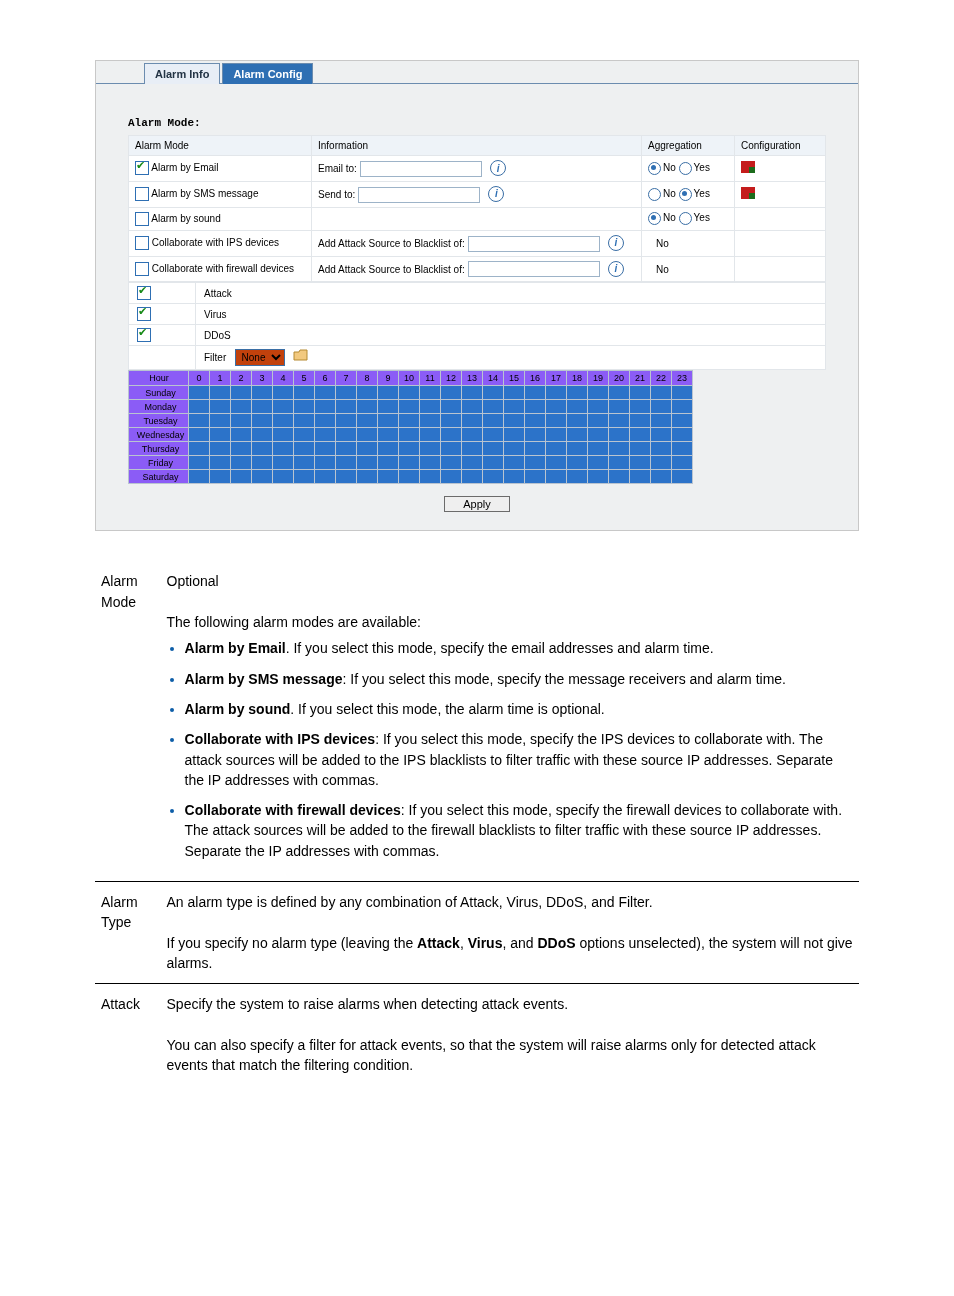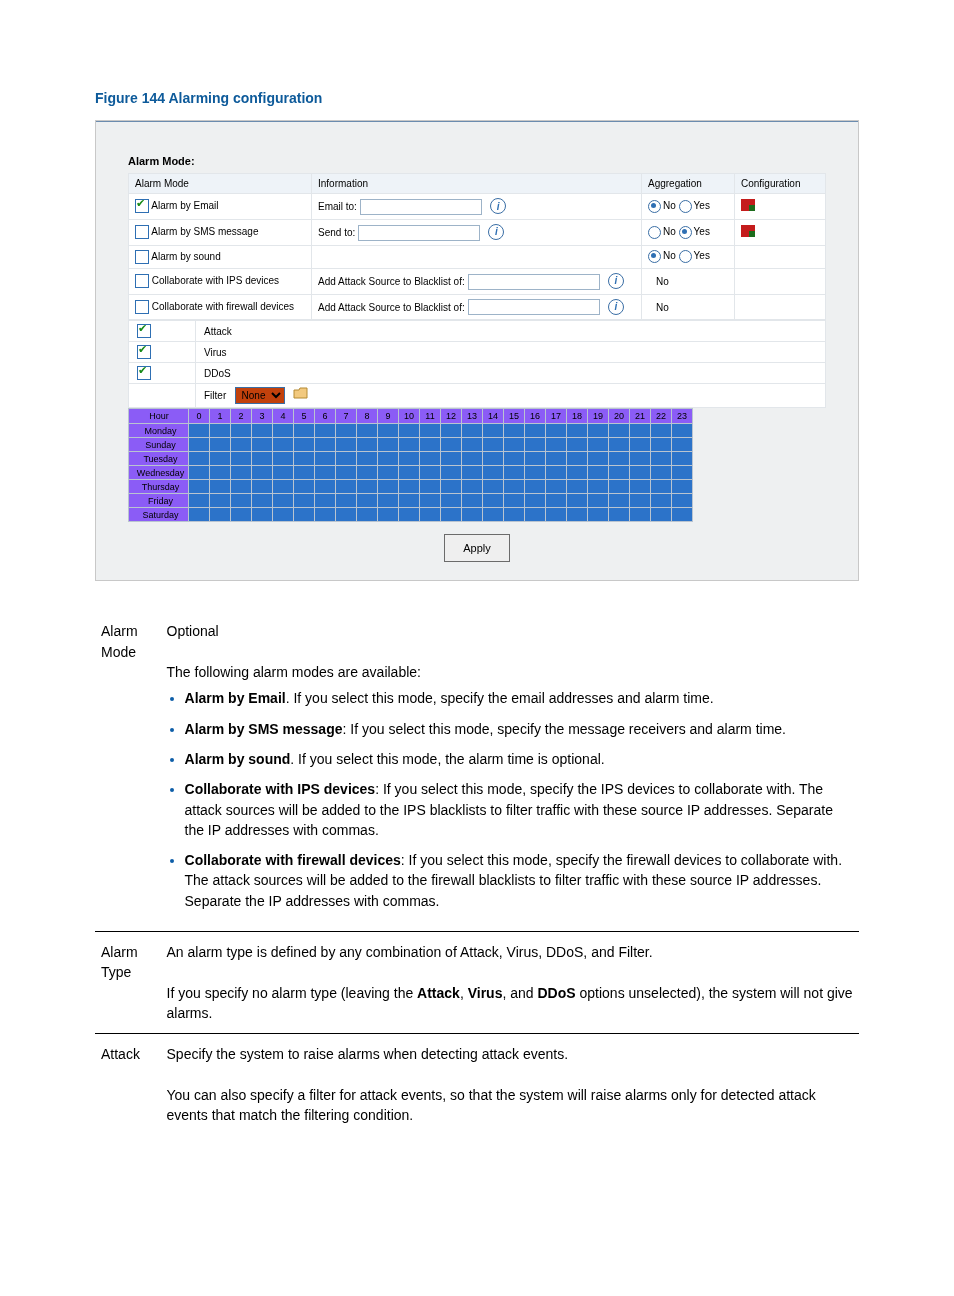--- a/index.html
+++ b/index.html
@@ -4,21 +4,21 @@
 <style>
   html,body{margin:0;padding:0;background:#fff;font-family:Arial,Helvetica,sans-serif;color:#000;}
   .page{width:954px;margin:0 auto;padding:60px 95px 40px 95px;box-sizing:border-box;font-size:12px;}
   .fig-caption{color:#0d5a9a;font-weight:bold;font-size:14px;margin:30px 0 14px 0;}
   .app{border:1px solid #c8c8c8;background:#eef0f1;padding:0;margin:0 0 30px 0;}
   .tabs{display:flex;align-items:flex-end;margin-left:46px;height:22px;position:relative;}
   .tab{font-size:11px;font-weight:bold;padding:4px 10px;border:1px solid #6b8caf;border-bottom:none;background:#e8eef6;color:#234;position:relative;top:1px;margin-left:2px;}
   .tab.active{background:#2e6fb3;color:#fff;}
   .tabline{height:1px;border-top:1px solid #6b8caf;margin:0 0 14px 0;}
   .app-inner{padding:10px 32px 18px 32px;font-family:Verdana,Arial,sans-serif;font-size:11px;}
-  .sect-title{font-weight:bold;margin:8px 0 6px 0;}
+  .sect-title{font-weight:bold;margin:8px 0 6px 0;font-family:Liberation Mono, monospace;}
   .mode-table{width:100%;border-collapse:collapse;background:#fff;border:1px solid #cfcfcf;font-size:10px;}
   .mode-table td{border:1px solid #e2e6ea;padding:4px 6px;vertical-align:middle;}
   .mode-table td.head{background:#eef3f8;}
   .chk{width:12px;height:12px;border:1px solid #2e6fb3;display:inline-block;vertical-align:middle;background:#fff;position:relative;}
   .chk.checked::after{content:"✔";position:absolute;left:0;top:-3px;font-size:11px;color:#178a17;}
   .radio{width:11px;height:11px;border:1px solid #3a6ea5;border-radius:50%;display:inline-block;vertical-align:middle;position:relative;background:#fff;margin:0 2px 0 0;}
   .radio.checked::after{content:"";position:absolute;left:2px;top:2px;width:5px;height:5px;border-radius:50%;background:#2e6fb3;}
   .txtfield{border:1px solid #9db3c8;background:#fff;height:14px;width:120px;display:inline-block;vertical-align:middle;}
   .info-ic{width:14px;height:14px;border:1px solid #3a6ea5;border-radius:50%;display:inline-flex;align-items:center;justify-content:center;color:#2e6fb3;font-size:10px;font-weight:bold;font-style:italic;user-select:none;}
   .flag{width:14px;height:12px;display:inline-block;}
@@ -26,39 +26,42 @@
   .type-table{width:100%;border-collapse:collapse;background:#fff;border:1px solid #cfcfcf;font-size:10px;}
   .type-table td{border:1px solid #e2e6ea;padding:3px 8px;}
   .sel{border:1px solid #3a6ea5;background:#c2410c;font-size:10px;padding:1px 2px;}
   .folder{width:15px;height:12px;display:inline-block;}
   .time-wrap{overflow:auto;}
   .time-table{border-collapse:collapse;background:#8b5cf6;font-size:9px;}
   .time-table th,.time-table td{border:1px solid #b9c4d0;padding:0;text-align:center;}
   .time-table th{font-weight:normal;padding:2px 3px;}
   .dayname{min-width:52px;text-align:left;padding-left:4px !important;}
   .slot{width:20px;height:13px;background:#2c73c9;}
-  .btn{border:1px solid #6b6b6b;background:#efefef;padding:7px 18px;font-size:11px;margin:12px auto 0 auto;display:block;}
+  .btn{border:1px solid #6b6b6b;background:#efefef;padding:1px 18px;font-size:11px;margin:12px auto 0 auto;display:block;}
   
   .doc-table{width:100%;border-collapse:collapse;font-size:14px;}
   .doc-table th{text-align:left;border-top:2px solid #000;border-bottom:1px solid #000;padding:8px 6px;font-weight:bold;}
   .doc-table td{border-bottom:1px solid #000;padding:10px 6px;vertical-align:top;line-height:1.45;}
   .doc-table .lastrow td{border-bottom:none;}
   .doc-table ul{margin:6px 0 0 18px;padding:0;}
   .doc-table li{margin:4px 0 10px 0;}
   .doc-table li::marker{color:#0d5ea8;}
   .strong{font-weight:bold;}
 </style>
 </head>
 <body>
 
 <div class="page">
 
-  <div class="fig-caption">Figure 144 Alarming configuration</div>
 
   <div class="app">
+    <div class="tabs">
+      <div class="tab">Alarm Info</div>
+      <div class="tab active">Alarm Config</div>
+    </div>
     <div class="tabline"></div>
 
     <div class="app-inner">
       <div class="sect-title">Alarm Mode:</div>
 
       <table class="mode-table">
         <tbody>
             <tr>
           <td class="head" style="width:170px;">Alarm Mode</td>
           <td class="head">Information</td>
@@ -177,48 +180,48 @@
                 <th>18</th>
                 <th>19</th>
                 <th>20</th>
                 <th>21</th>
                 <th>22</th>
                 <th>23</th>
               </tr>
             </thead>
           <tbody id="time-body">
               <tr>
+                <td class="dayname">Sunday</td>
+                <td class="slot"></td>
+                <td class="slot"></td>
+                <td class="slot"></td>
+                <td class="slot"></td>
+                <td class="slot"></td>
+                <td class="slot"></td>
+                <td class="slot"></td>
+                <td class="slot"></td>
+                <td class="slot"></td>
+                <td class="slot"></td>
+                <td class="slot"></td>
+                <td class="slot"></td>
+                <td class="slot"></td>
+                <td class="slot"></td>
+                <td class="slot"></td>
+                <td class="slot"></td>
+                <td class="slot"></td>
+                <td class="slot"></td>
+                <td class="slot"></td>
+                <td class="slot"></td>
+                <td class="slot"></td>
+                <td class="slot"></td>
+                <td class="slot"></td>
+                <td class="slot"></td>
+              </tr>
+              <tr>
                 <td class="dayname">Monday</td>
-                <td class="slot"></td>
-                <td class="slot"></td>
-                <td class="slot"></td>
-                <td class="slot"></td>
-                <td class="slot"></td>
-                <td class="slot"></td>
-                <td class="slot"></td>
-                <td class="slot"></td>
-                <td class="slot"></td>
-                <td class="slot"></td>
-                <td class="slot"></td>
-                <td class="slot"></td>
-                <td class="slot"></td>
-                <td class="slot"></td>
-                <td class="slot"></td>
-                <td class="slot"></td>
-                <td class="slot"></td>
-                <td class="slot"></td>
-                <td class="slot"></td>
-                <td class="slot"></td>
-                <td class="slot"></td>
-                <td class="slot"></td>
-                <td class="slot"></td>
-                <td class="slot"></td>
-              </tr>
-              <tr>
-                <td class="dayname">Sunday</td>
                 <td class="slot"></td>
                 <td class="slot"></td>
                 <td class="slot"></td>
                 <td class="slot"></td>
                 <td class="slot"></td>
                 <td class="slot"></td>
                 <td class="slot"></td>
                 <td class="slot"></td>
                 <td class="slot"></td>
                 <td class="slot"></td>

